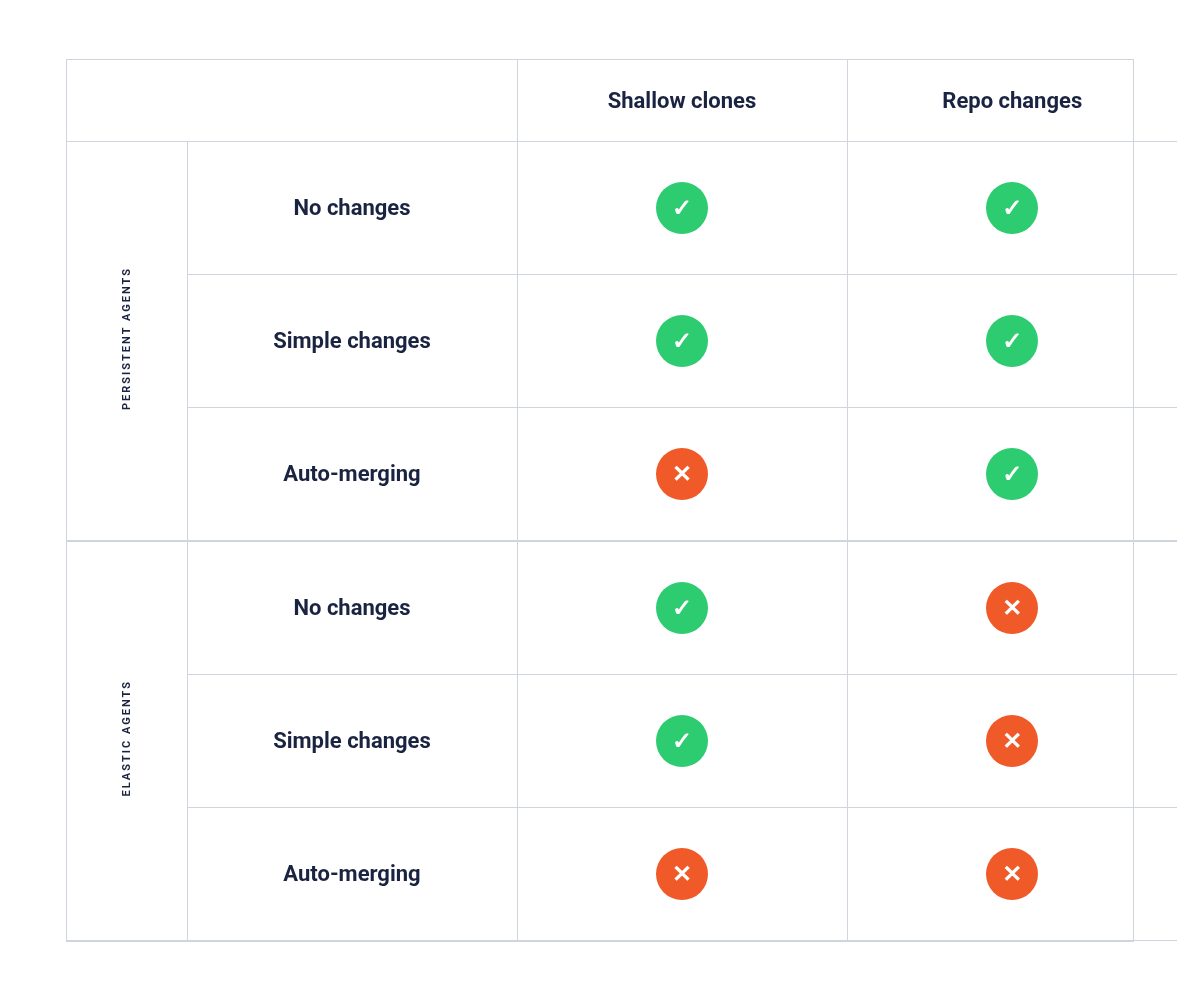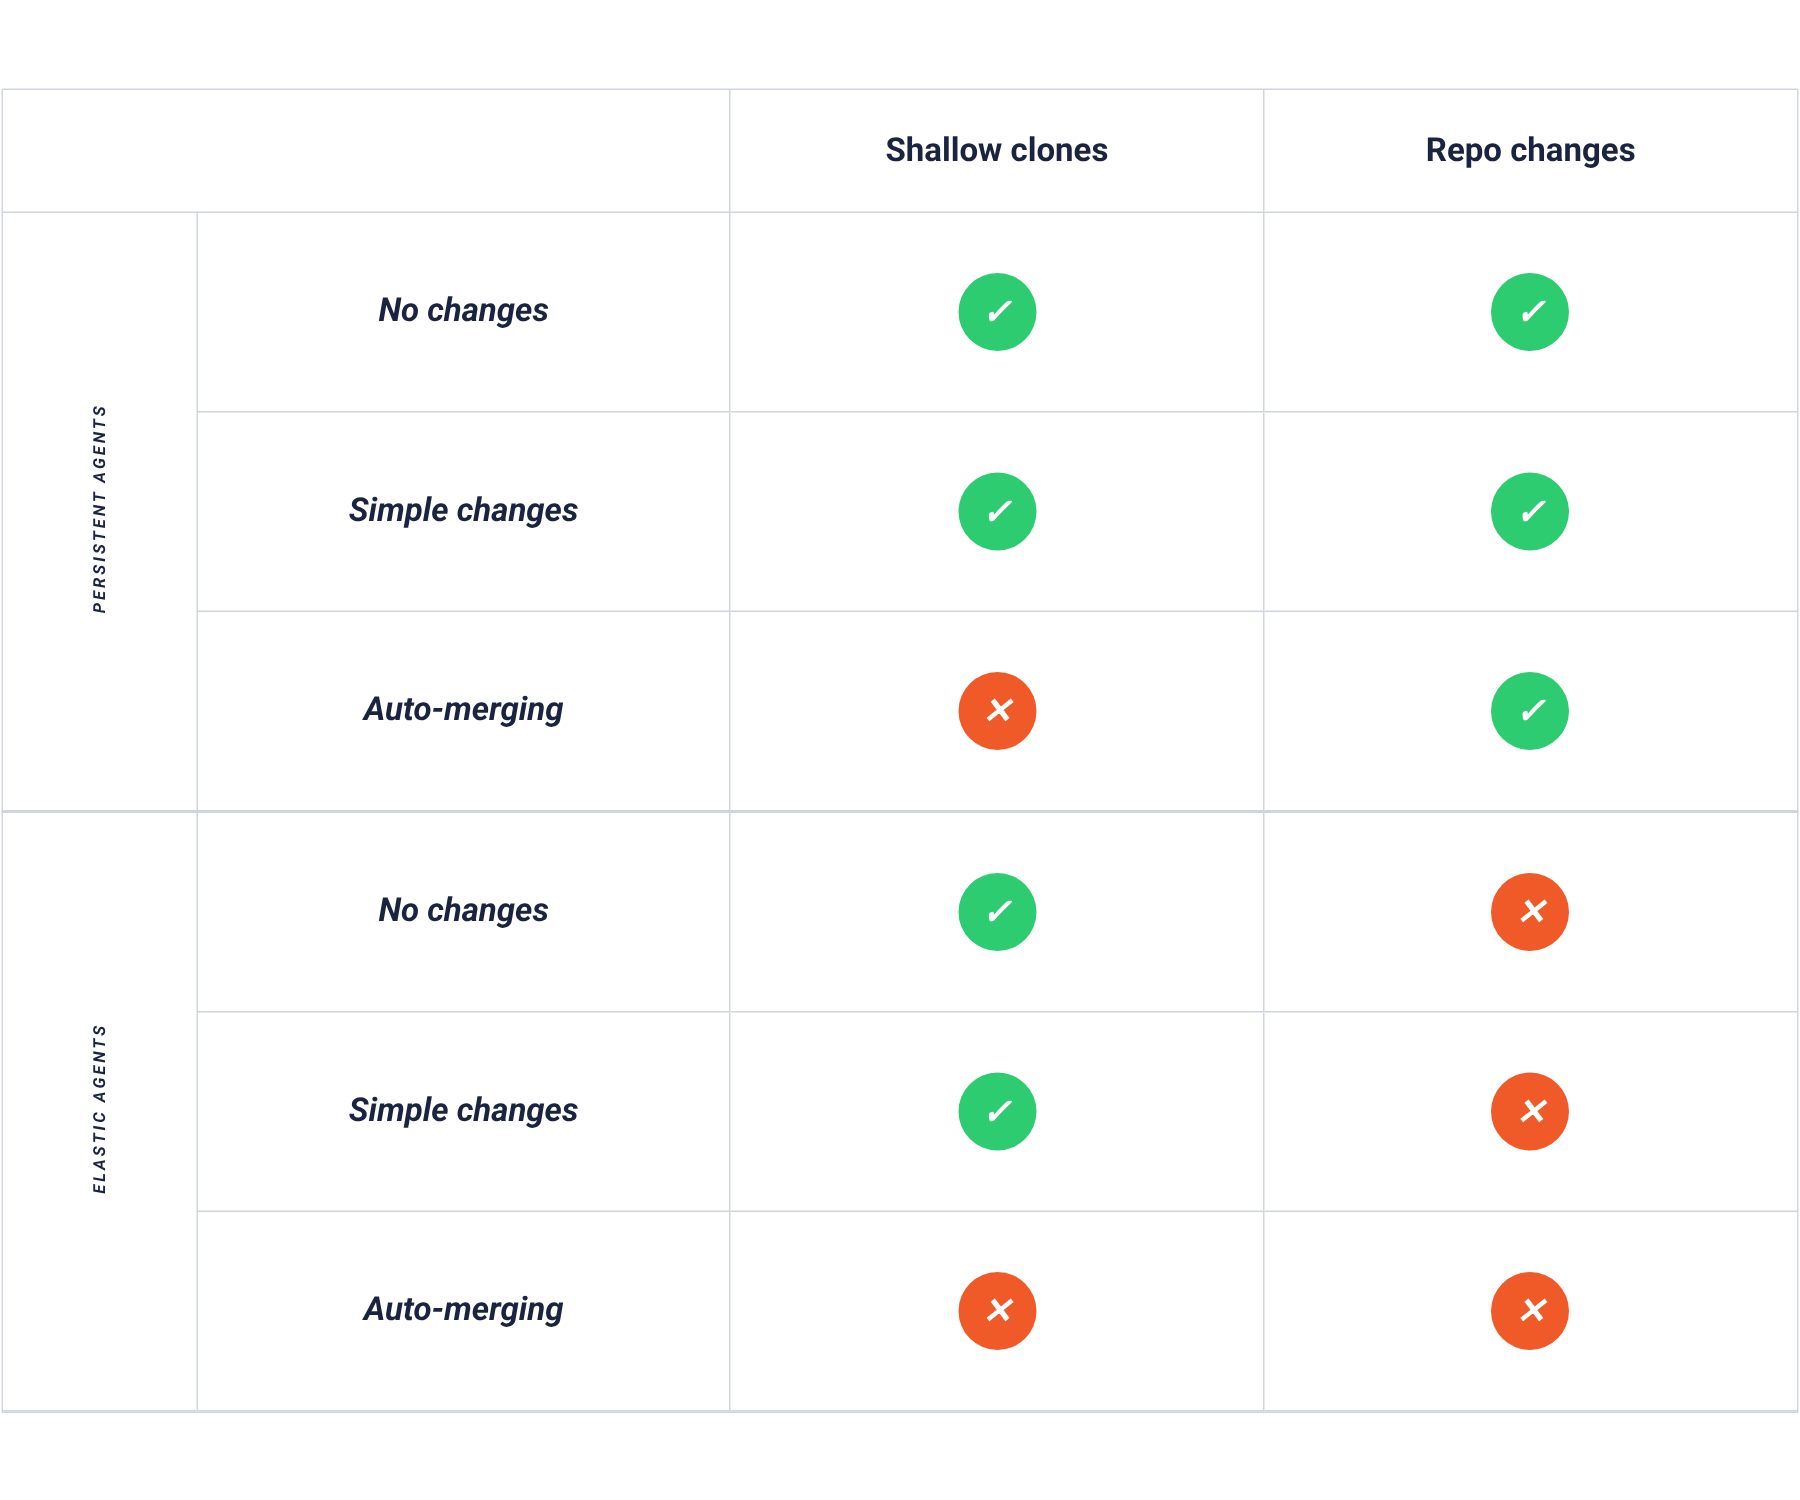--- a/index.html
+++ b/index.html
@@ -12,21 +12,21 @@
       background: #ffffff;
       font-family: -apple-system, BlinkMacSystemFont, 'Segoe UI', Roboto, sans-serif;
       display: flex;
       justify-content: center;
       align-items: center;
       min-height: 1000px;
       width: 1200px;
     }
 
     .table-container {
-      width: 1198px;
+      width: 1068px;
       border: 1px solid #d0d5dd;
       border-collapse: collapse;
     }
 
     table {
       width: 100%;
       border-collapse: collapse;
       table-layout: fixed;
     }
 
@@ -58,21 +58,20 @@
     }
 
     tbody tr {
       border-bottom: 1px solid #d0d5dd;
     }
 
     tbody td {
       padding: 0;
       border-right: 1px solid #d0d5dd;
       vertical-align: middle;
-      font-style: italic;
     }
 
     .group-separator {
       border-top: 2px solid #d0d5dd;
     }
 
     .rotated-label-cell {
       width: 80px;
       text-align: center;
       vertical-align: middle;

